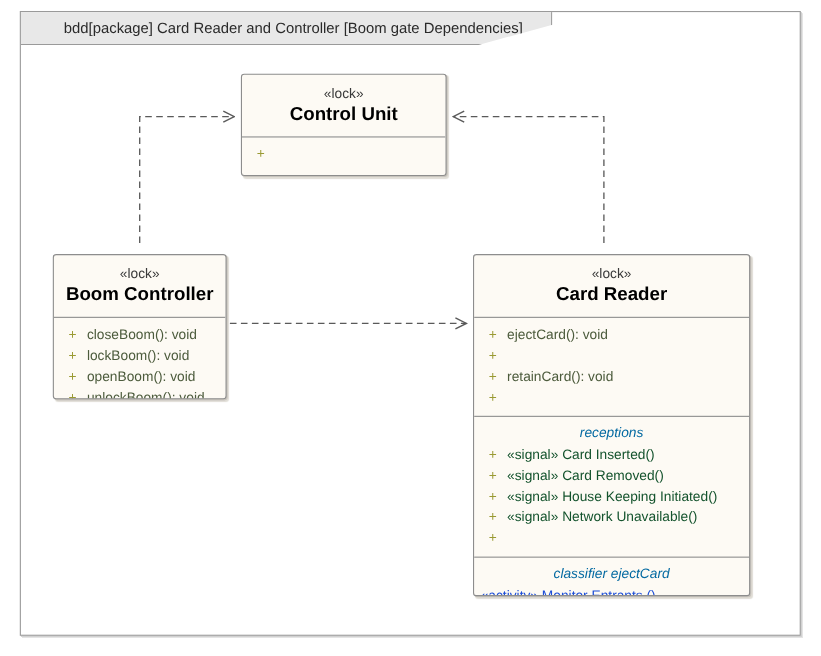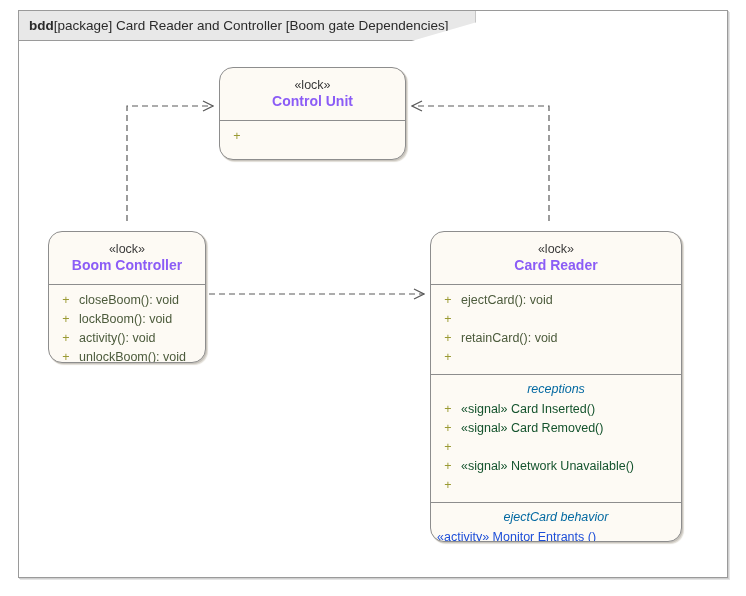--- a/index.html
+++ b/index.html
@@ -40,48 +40,48 @@
     align-items: center;
     background: #e8e8e8;
     border-right: 1px solid #9a9a9a;
     border-bottom: 1px solid #9a9a9a;
     -webkit-clip-path: polygon(0 0, 100% 0, 100% 38%, 86% 100%, 0 100%);
     clip-path: polygon(0 0, 100% 0, 100% 38%, 86% 100%, 0 100%);
     font-size: 13.5px;
     color: #2a2a2a;
     white-space: nowrap;
   }
-  #frame-header .kw { font-weight: bold; }
+  #frame-header .kw { font-weight: normal; margin-left: 29px; }
 
   
   .block {
     position: absolute;
     box-sizing: border-box;
     background: #fdfaf4;
     border: 1px solid #8d8d8d;
-    border-radius: 14px;
+    border-radius: 3px;
     box-shadow: 1px 1px 0 #c8c4bd, 2px 2px 1px #e0ddd6;
     overflow: hidden;
   }
   .block-header {
     text-align: center;
     padding: 9px 6px 9px 6px;
     border-bottom: 1px solid #8d8d8d;
     line-height: 1.28;
   }
   .stereotype {
     display: block;
     font-size: 12.5px;
     color: #3a3a3a;
   }
   .block-title {
     display: block;
-    font-size: 14px;
+    font-size: 17px;
     font-weight: bold;
-    color: #8b5cf6;
+    color: #000000;
   }
   .compartment {
     padding: 6px 4px 7px 4px;
   }
   .compartment + .compartment {
     border-top: 1px solid #8d8d8d;
   }
   .compartment-label {
     text-align: center;
     font-style: italic;
@@ -188,21 +188,21 @@
       <div class="feature">
         <span class="vis">+</span>
         <span>closeBoom(): void</span>
       </div>
       <div class="feature">
         <span class="vis">+</span>
         <span>lockBoom(): void</span>
       </div>
       <div class="feature">
         <span class="vis">+</span>
-        <span>activity(): void</span>
+        <span>openBoom(): void</span>
       </div>
       <div class="feature">
         <span class="vis">+</span>
         <span>unlockBoom(): void</span>
       </div>
     </div>
   </div>
 
   <div class="block" id="block-card-reader">
     <div class="block-header">
@@ -232,29 +232,30 @@
       <div class="feature">
         <span class="vis">+</span>
         <span class="sig">«signal» Card Inserted()</span>
       </div>
       <div class="feature">
         <span class="vis">+</span>
         <span class="sig">«signal» Card Removed()</span>
       </div>
       <div class="feature">
         <span class="vis">+</span>
+        <span class="sig">«signal» House Keeping Initiated()</span>
       </div>
       <div class="feature">
         <span class="vis">+</span>
         <span class="sig">«signal» Network Unavailable()</span>
       </div>
       <div class="feature">
         <span class="vis">+</span>
       </div>
     </div>
 
     <div class="compartment">
-      <div class="compartment-label">ejectCard behavior</div>
+      <div class="compartment-label">classifier ejectCard</div>
       <div class="feature-plain">«activity» Monitor Entrants ()</div>
     </div>
   </div>
 
 </div>
 
 </body></html>

